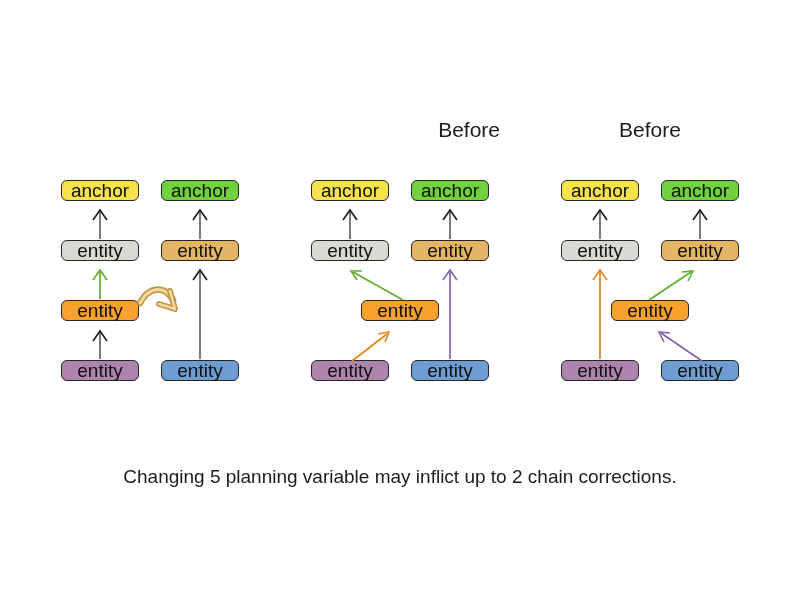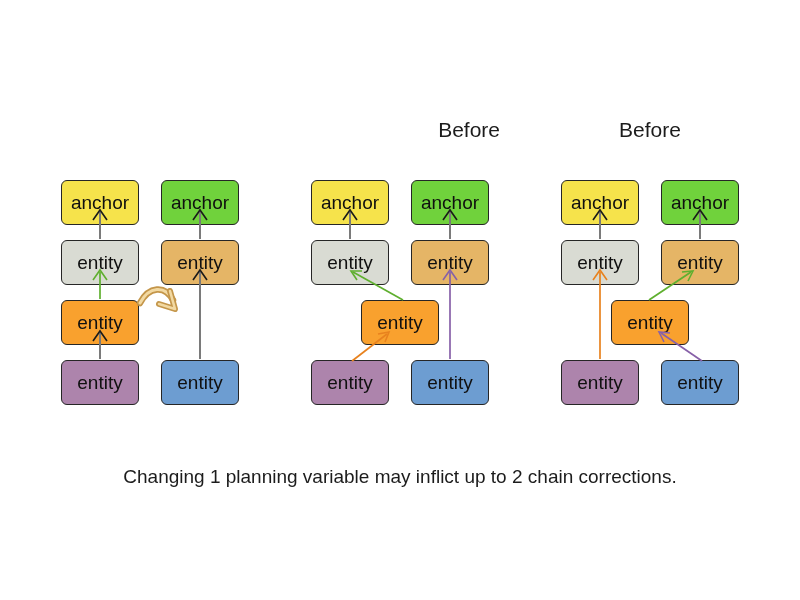--- a/index.html
+++ b/index.html
@@ -15,21 +15,21 @@
     position:absolute;top:118px;width:200px;text-align:center;
     font-size:21px;color:#1c1c1c;
   }
   #label-before{left:300px;text-align:right;}
   #label-after{left:550px;}
   .caption{
     position:absolute;top:466px;left:0;width:800px;text-align:center;
     font-size:19px;color:#1c1c1c;
   }
   .node{
-    position:absolute;width:78px;height:45px;box-sizing:border-box;
+    position:absolute;width:78px;height:21px;box-sizing:border-box;
     border:1.5px solid #262626;border-radius:6px;
     display:flex;align-items:center;justify-content:center;
     font-size:19px;color:#101010;line-height:1;
   }
   .yellow{background:#F6E34B;}
   .green{background:#70D23C;}
   .gray{background:#D9DBD3;}
   .tan{background:#E5B566;}
   .orange{background:#F9A12E;}
   .purple{background:#AD84AC;}
@@ -133,14 +133,14 @@
     <g>
       <path d="M649,300 L691,272" stroke="#5FAF2F" stroke-width="1.7" fill="none"></path>
       <path d="M682,272 L693,271 L688,281" stroke="#5FAF2F" stroke-width="1.6" fill="none"></path>
     </g>
     <g>
       <path d="M702,361 L661,333" stroke="#8760A8" stroke-width="1.7" fill="none"></path>
       <path d="M664,342 L659,332 L670,333" stroke="#8760A8" stroke-width="1.6" fill="none"></path>
     </g>
   </svg>
 
-  <div class="caption">Changing 1 planning variable may inflict up to 2 chain corrections.</div>
+  <div class="caption">Changing 5 planning variable may inflict up to 2 chain corrections.</div>
 </div>
 
 </body></html>

